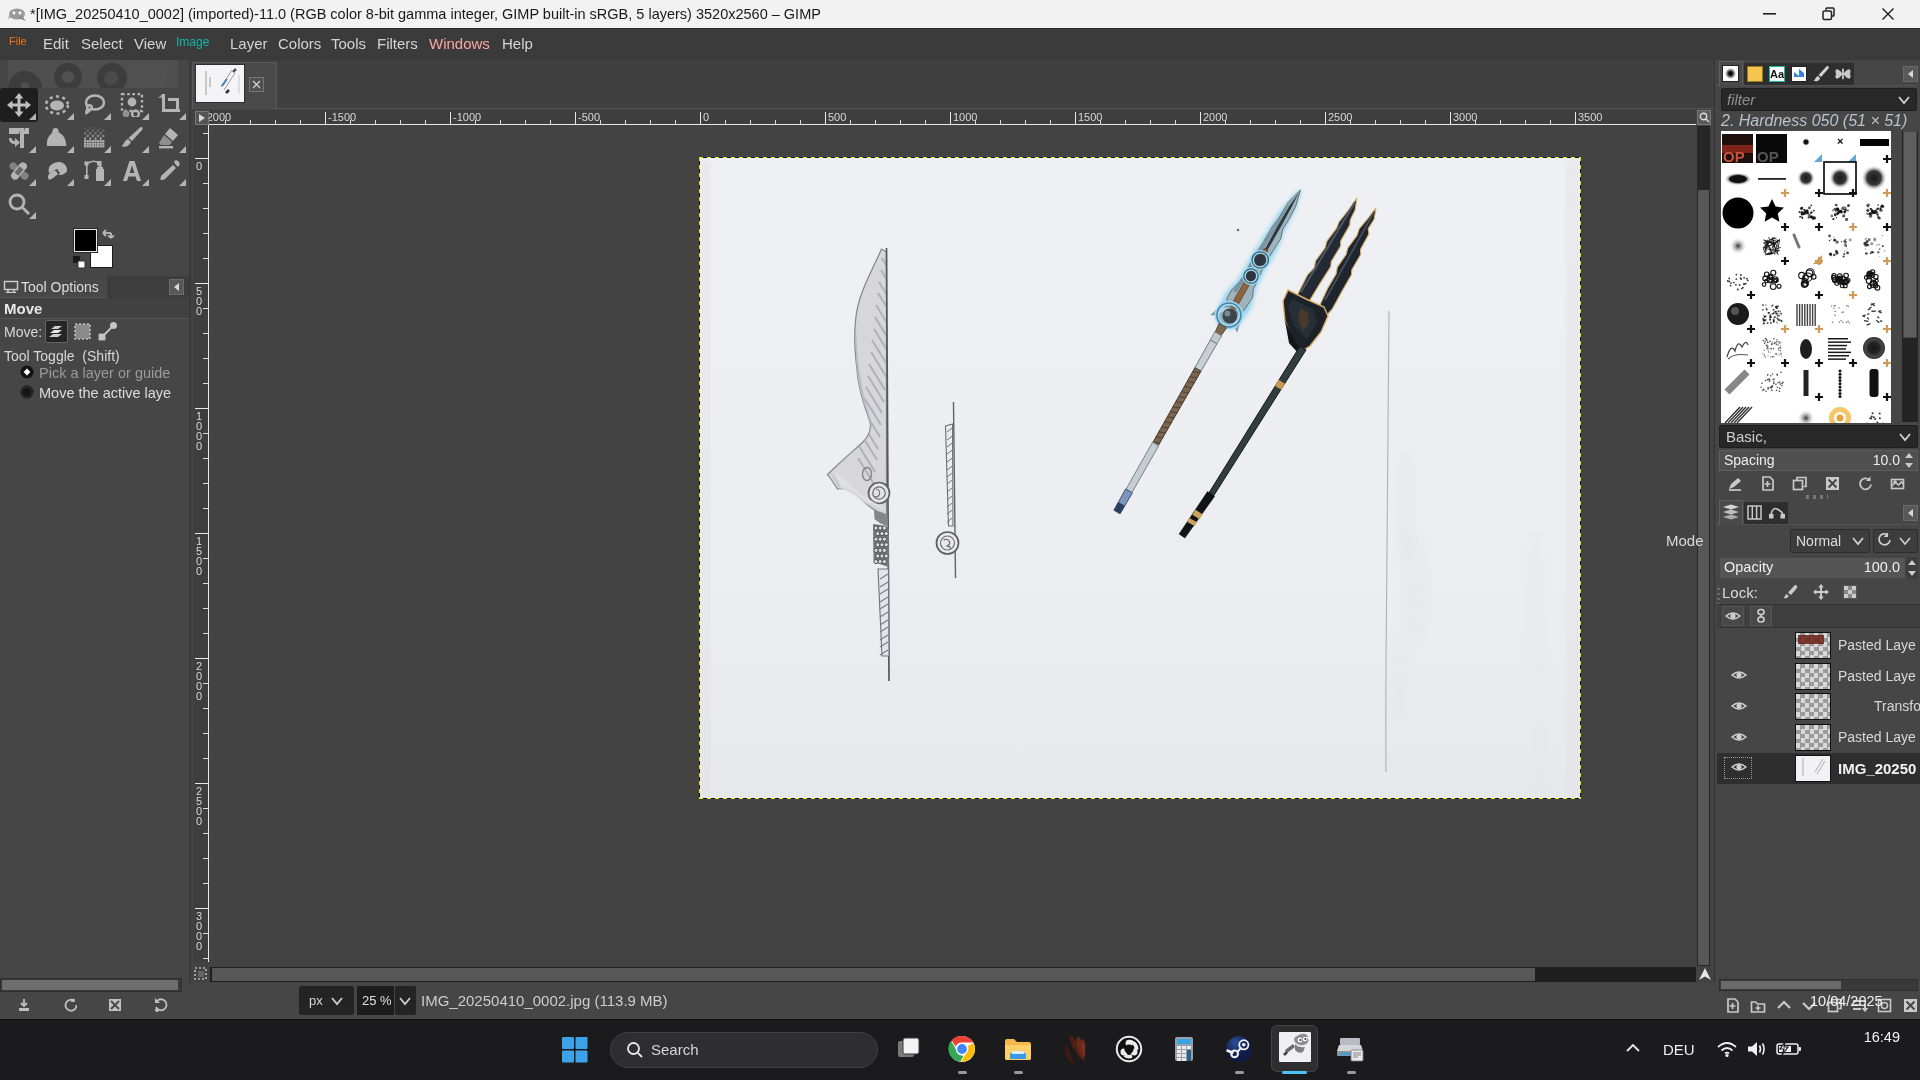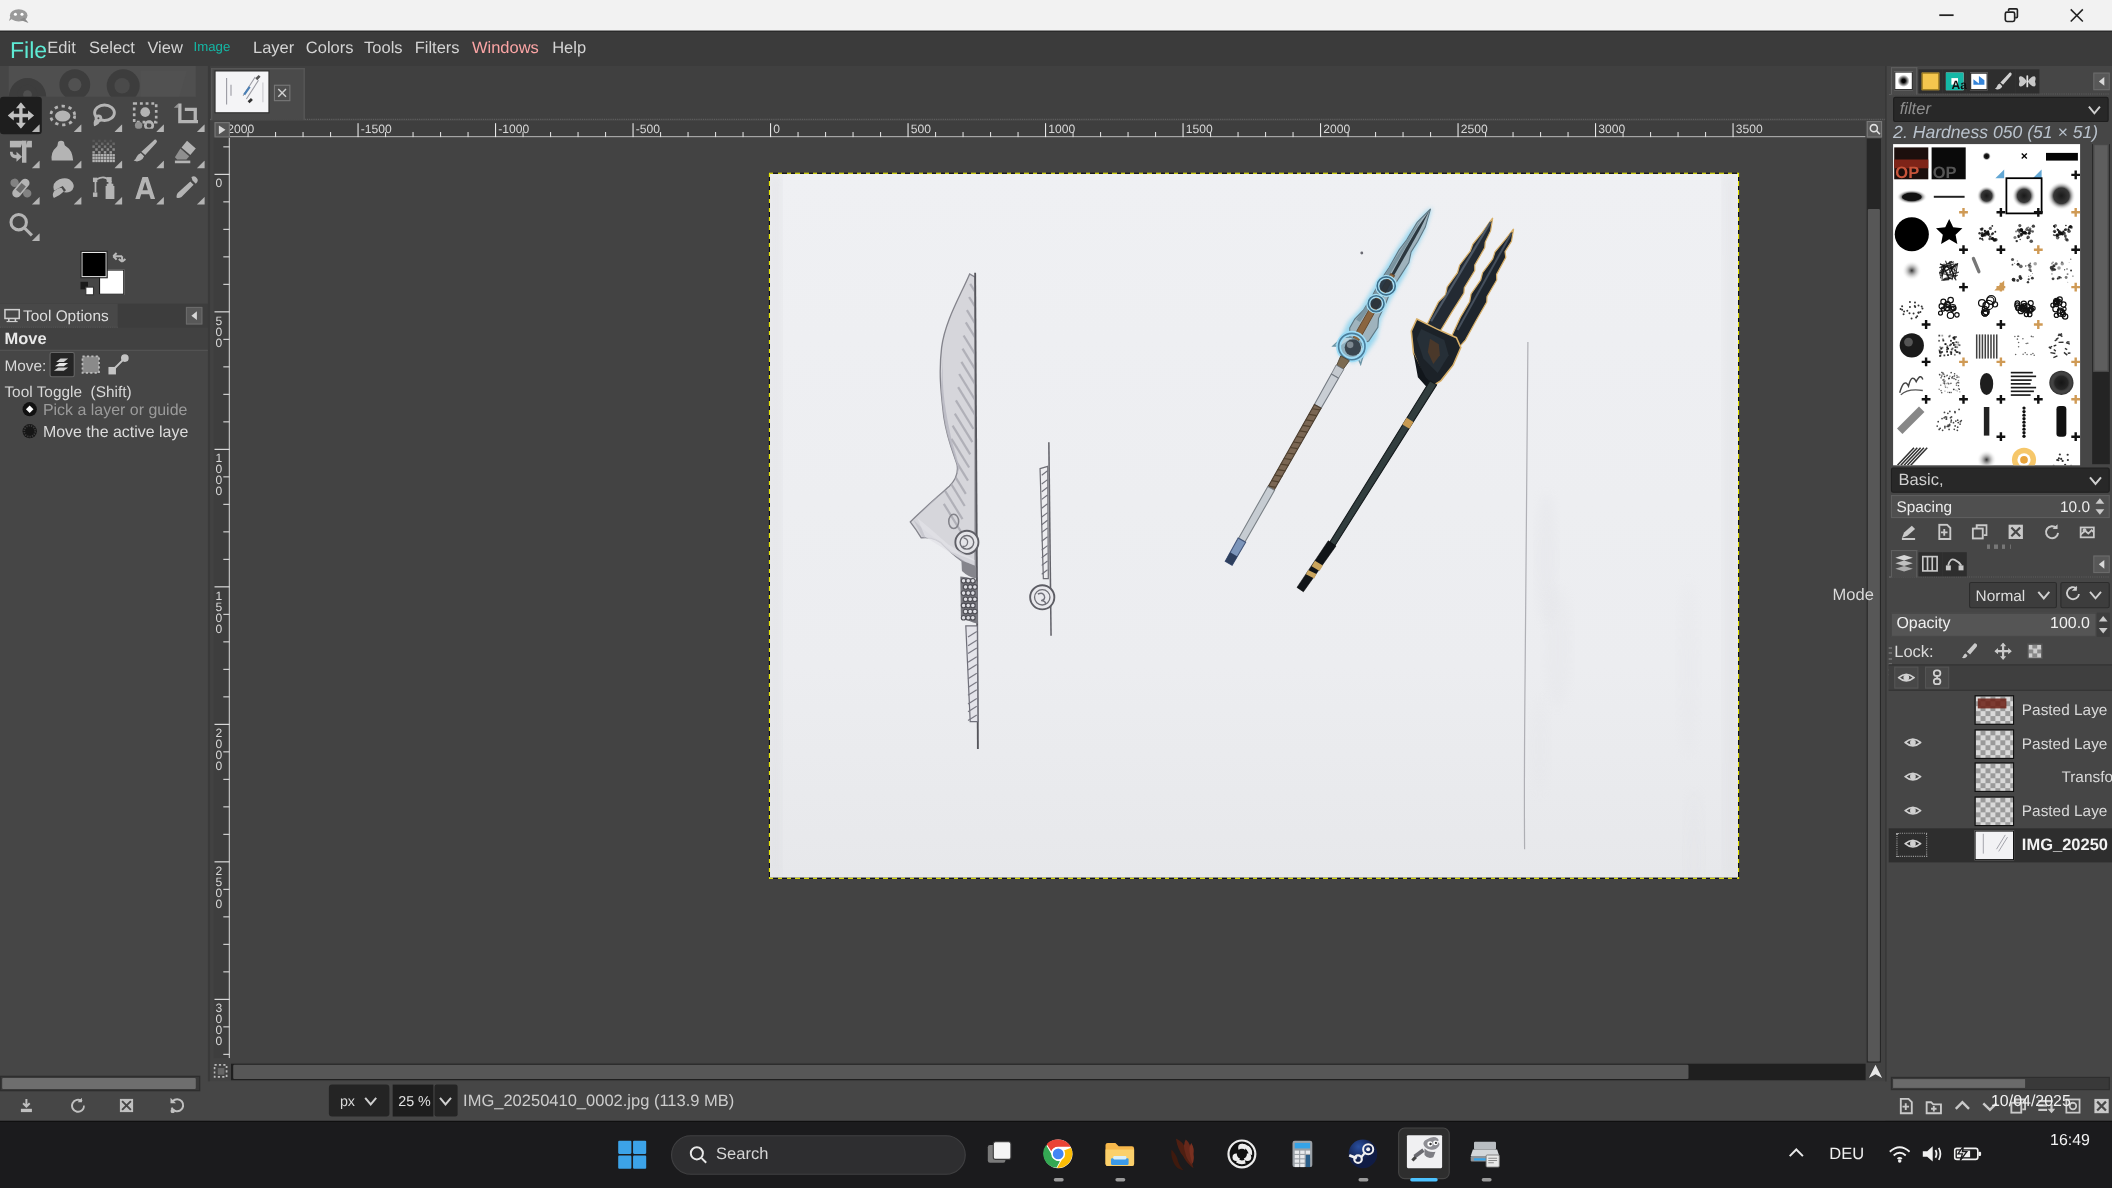--- a/index.html
+++ b/index.html
@@ -8,37 +8,38 @@
 <div style="position:absolute;left:0;top:0;width:1920px;height:28px;background:#f2f2f2;"></div>
 <svg style="position:absolute;left:8px;top:6px" width="18" height="16" viewBox="0 0 18 16">
       <g fill="#9a9a9a">
         <ellipse cx="9" cy="8" rx="8" ry="5.5"></ellipse>
         <path d="M2 8 L0 13 L5 10 Z"></path>
         <path d="M14 10 L18 15 L10 12 Z" fill="#8a8a8a"></path>
         <circle cx="6" cy="7" r="1.4" fill="#fff"></circle>
         <circle cx="12" cy="7" r="1.4" fill="#fff"></circle>
       </g>
     </svg>
+<div style="position:absolute;left:30px;top:6px;font-size:14.5px;color:#191919;letter-spacing:0px;">*[IMG_20250410_0002] (imported)-11.0 (RGB color 8-bit gamma integer, GIMP built-in sRGB, 5 layers) 3520x2560 – GIMP</div>
 <svg style="position:absolute;left:1762px;top:10px" width="16" height="8" viewBox="0 0 16 8">
       <rect x="1" y="3" width="13" height="1.6" fill="#222"></rect>
     </svg>
 <svg style="position:absolute;left:1821px;top:6px" width="16" height="16" viewBox="0 0 16 16">
       <g fill="none" stroke="#222" stroke-width="1.5">
         <rect x="2" y="5" width="8.5" height="8.5" rx="1.5"></rect>
         <path d="M5 4 L5 2.8 Q5 2 5.8 2 L12 2 Q13 2 13 3 L13 9.2 Q13 10 12.2 10 L11 10"></path>
       </g>
     </svg>
 <svg style="position:absolute;left:1880px;top:6px" width="16" height="16" viewBox="0 0 16 16">
       <g stroke="#222" stroke-width="1.4">
         <line x1="2.5" y1="2.5" x2="13.5" y2="13.5"></line>
         <line x1="13.5" y1="2.5" x2="2.5" y2="13.5"></line>
       </g>
     </svg>
 <div style="position:absolute;left:0;top:28px;width:1920px;height:32px;background:#3b3b3b;border-top:1px solid #2a2a2a;"></div>
-<div style="position:absolute;left:9px;top:35px;font-size:21px;color:#5eead4;">File</div>
+<div style="position:absolute;left:9px;top:35px;font-size:11px;color:#f97316;">File</div>
 <div style="position:absolute;left:43px;top:35px;font-size:15px;color:#d4d4d4;">Edit</div>
 <div style="position:absolute;left:81px;top:35px;font-size:15px;color:#d4d4d4;">Select</div>
 <div style="position:absolute;left:134px;top:35px;font-size:15px;color:#d4d4d4;">View</div>
 <div style="position:absolute;left:176px;top:35px;font-size:12px;color:#14b8a6;">Image</div>
 <div style="position:absolute;left:230px;top:35px;font-size:15px;color:#d4d4d4;">Layer</div>
 <div style="position:absolute;left:278px;top:35px;font-size:15px;color:#d4d4d4;">Colors</div>
 <div style="position:absolute;left:331px;top:35px;font-size:15px;color:#d4d4d4;">Tools</div>
 <div style="position:absolute;left:377px;top:35px;font-size:15px;color:#d4d4d4;">Filters</div>
 <div style="position:absolute;left:429px;top:35px;font-size:15px;color:#fca5a5;">Windows</div>
 <div style="position:absolute;left:502px;top:35px;font-size:15px;color:#d4d4d4;">Help</div>
@@ -708,21 +709,21 @@
 <div style="position:absolute;left:421px;top:992px;font-size:15px;color:#cccccc;">IMG_20250410_0002.jpg (113.9 MB)</div>
 <div style="position:absolute;left:1714px;top:60px;width:206px;height:923px;background:#464646;border-left:1px solid #333;"></div>
     <div style="position:absolute;left:1717px;top:588px;width:3px;height:26px;background:repeating-linear-gradient(180deg,#6a6a6a 0 2px,#464646 2px 5px);"></div>
     <div style="position:absolute;left:1717px;top:85px;width:200px;height:2px;border-top:1px dotted #5e5e5e;"></div>
     <div style="position:absolute;left:1719px;top:61px;width:24px;height:25px;background:#4a4a4a;border:1px solid #5f5f5f;border-bottom:none;"></div>
     <div style="position:absolute;left:1722px;top:65px;width:17px;height:17px;background:#fff;border:1px solid #222;"></div>
     <div style="position:absolute;left:1725px;top:68px;width:11px;height:11px;background:radial-gradient(circle,#000 0 20%,rgba(0,0,0,0) 70%);"></div>
     <div style="position:absolute;left:1744px;top:63px;width:22px;height:22px;background:#2e2e2e;"></div>
     <div style="position:absolute;left:1747px;top:66px;width:16px;height:16px;background:#f4c64e;border:1px solid #9a7a20;"></div>
     <div style="position:absolute;left:1766px;top:63px;width:22px;height:22px;background:#2e2e2e;"></div>
-    <div style="position:absolute;left:1769px;top:66px;width:16px;height:16px;background:#fff;border:5px solid #14b8a6;font-size:11px;color:#111;text-align:center;line-height:14px;font-weight:bold;">Aa</div>
+    <div style="position:absolute;left:1769px;top:66px;width:16px;height:16px;background:#fff;border:1px solid #14b8a6;font-size:11px;color:#111;text-align:center;line-height:14px;font-weight:bold;">Aa</div>
     <div style="position:absolute;left:1788px;top:63px;width:22px;height:22px;background:#2e2e2e;"></div>
     <div style="position:absolute;left:1791px;top:66px;width:16px;height:16px;background:#fff;border:1px solid #222;"></div>
     <svg style="position:absolute;left:1793px;top:68px" width="12" height="12" viewBox="0 0 12 12">
       <path d="M1 9 L1 4 L6 8 L6 1 L11 5 L11 9 Z" fill="#3584d8"></path>
     </svg>
     <div style="position:absolute;left:1810px;top:63px;width:22px;height:22px;background:#2e2e2e;"></div>
     <svg style="position:absolute;left:1812px;top:65px" width="18" height="18" viewBox="0 0 18 18">
       <g fill="#d0d0d0">
         <path d="M16 1 q1.5 1 .5 2.5 L9 12 l-2.5 -2 L14 2 q1 -1.5 2 -1z"></path>
         <path d="M6 11 q-2 .6 -2.6 2.6 q-.4 1.4 -1.8 2 q2 1.2 4.2 .3 q1.8 -.8 2.4 -2.6 z"></path>

